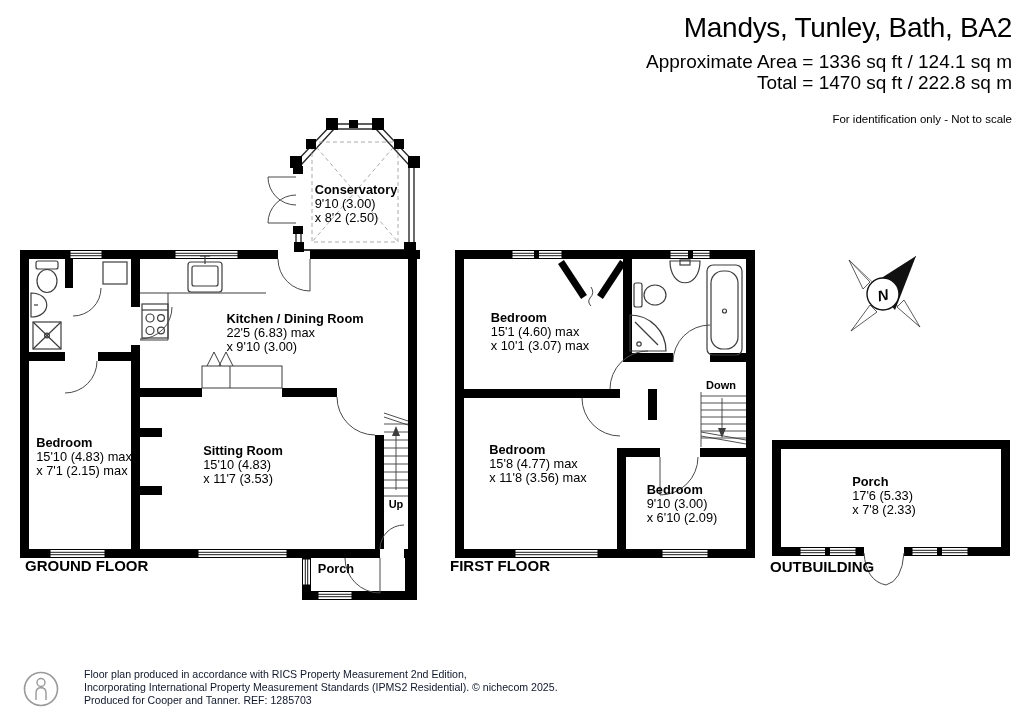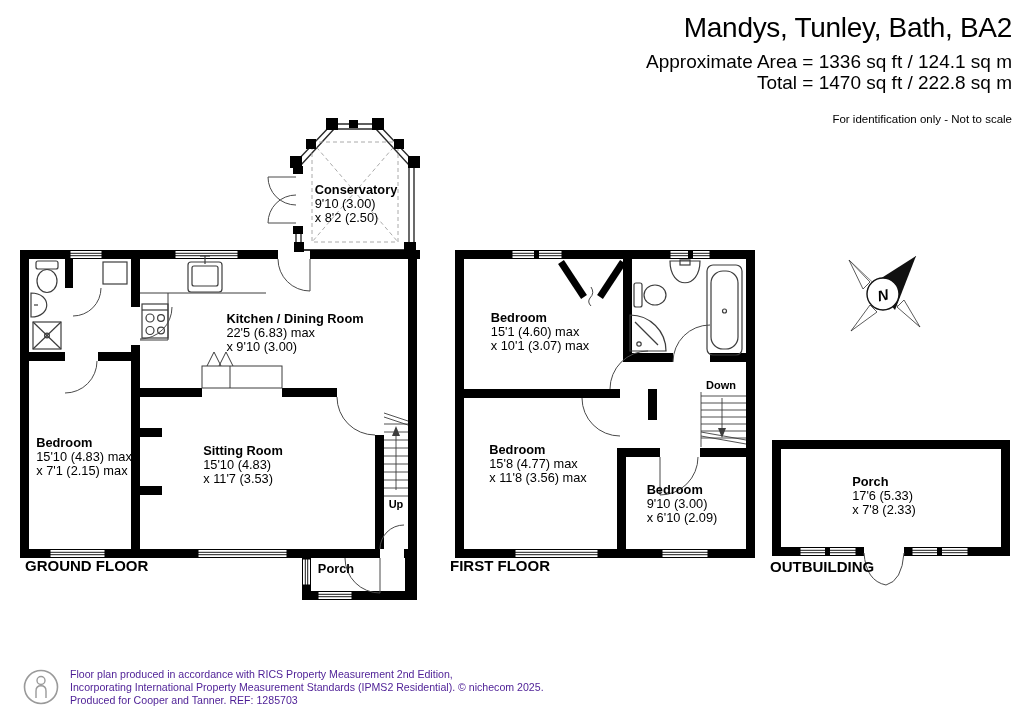--- a/index.html
+++ b/index.html
@@ -8,21 +8,21 @@
   #plan-svg{position:absolute;left:0;top:0}
   .room-label{position:absolute;transform:translateX(-50%);text-align:left;
               font-size:12.8px;line-height:14px;white-space:nowrap}
   .room-label .rn{font-weight:bold}
   .floor-label{position:absolute;font-weight:bold;font-size:15px;white-space:nowrap}
   .stair-label{position:absolute;transform:translateX(-50%);font-weight:bold;font-size:11px}
   .header{position:absolute;top:12px;right:12px;text-align:right}
   .header .title{font-size:28px;font-weight:normal;margin:0 0 7px;letter-spacing:-.3px}
   .header .area{font-size:19px;line-height:21px}
   .header .note{font-size:11.5px;margin-top:20px}
-  .footer{position:absolute;left:22px;top:668px;display:flex;gap:10px;align-items:flex-start;color:#4c1d95}
+  .footer{position:absolute;left:22px;top:668px;display:flex;gap:24px;align-items:flex-end;color:#0f172a}
   .footer .txt{font-size:10.6px;line-height:13.2px}
   .compass-n{position:absolute;left:883px;top:295px;font-weight:bold;font-style:italic;
              font-size:15px;transform:translate(-50%,-50%) rotate(-12deg)}
 </style>
 </head>
 <body>
 
 <svg id="plan-svg" width="1024" height="724" viewBox="0 0 1024 724">
 
   <g stroke="#2b2b2b" stroke-width="1.4" fill="none">

